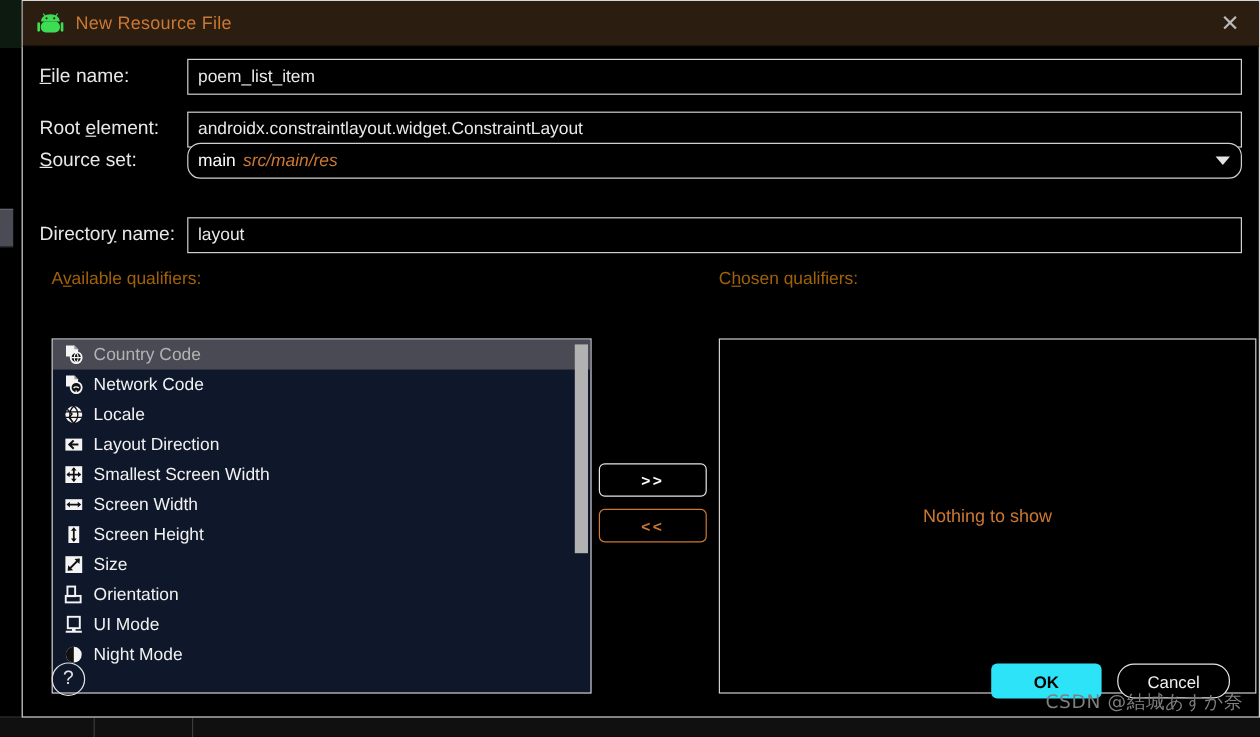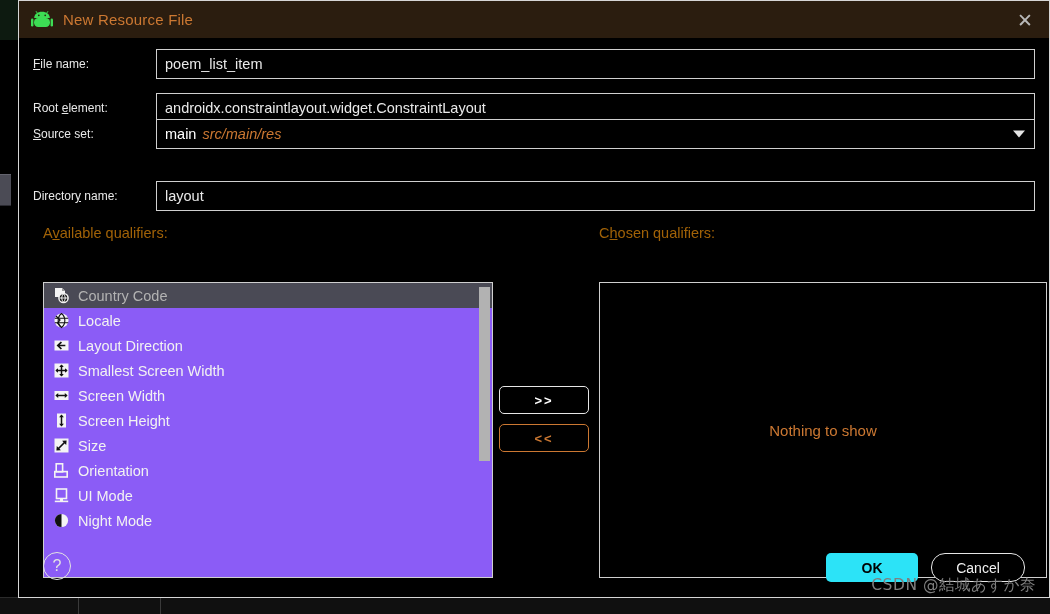--- a/index.html
+++ b/index.html
@@ -53,49 +53,49 @@
   }
 
   
   #dialog-body { flex: 1 1 auto; position: relative; padding: 0 14px; }
 
   .form-row {
     position: absolute; left: 14px; right: 14px; height: 30px;
     display: flex; align-items: center;
   }
   .form-label {
-    width: 123px; color: #e8e8e8; font-size: 12px; flex: 0 0 123px;
+    width: 123px; color: #e8e8e8; font-size: 16px; flex: 0 0 123px;
   }
   .form-label u { text-decoration: underline; text-underline-offset: 1px; }
   .text-field {
     flex: 1 1 auto; height: 30px; background: #000;
     border: 1px solid #d0d0d0; color: #e9e9e9; font-size: 14.5px;
     display: flex; align-items: center; padding: 0 8px;
     font-family: "Liberation Sans", sans-serif; outline: none;
     position: relative;
   }
-  .text-field.combo { padding-right: 48px; }
+  .text-field.combo { padding-right: 48px; border-radius: 11px; }
   .combo-arrow {
     position: absolute; right: 9px; top: 50%; transform: translateY(-50%);
     width: 0; height: 0; border-left: 6px solid transparent;
     border-right: 6px solid transparent; border-top: 7px solid #e4e4e4;
     cursor: pointer;
   }
   .srcset-main { color: #ffffff; }
   .srcset-path { color: #cc7832; font-style: italic; margin-left: 6px; }
 
   
   .section-label {
     position: absolute; color: #a16207; font-size: 14.5px;
   }
   .section-label u { text-decoration: underline; text-underline-offset: 1px; }
 
   #available-list-box {
     position: absolute; left: 24px; top: 243px; width: 450px; height: 296px;
-    background: #8b5cf6; border: 1px solid #cfcfcf; overflow: hidden;
+    background: #0f172a; border: 1px solid #cfcfcf; overflow: hidden;
   }
   #available-list { position: relative; }
   .qual-item {
     height: 25px; display: flex; align-items: center;
     padding-left: 9px; color: #f2f2f2; font-size: 14.5px;
     cursor: pointer; white-space: nowrap;
   }
   .qual-item.selected { background: #4a4a55; color: #b3b3b3; }
   .qual-icon {
     width: 17px; height: 17px; margin-right: 8px; flex: 0 0 17px;
@@ -232,20 +232,31 @@
                 <path d="M9 1 l3 3 h-3 z" fill="#9a9a9a"></path>
                 <circle cx="10.5" cy="11" r="4.6" fill="#111" stroke="#f4f4f4" stroke-width="1.5"></circle>
                 <path d="M6.3 11 h8.4 M10.5 6.6 a7 7 0 0 1 0 8.8 a7 7 0 0 1 0 -8.8" stroke="#f4f4f4" stroke-width="1" fill="none"></path>
               </svg>
             </span>
             <span>Country Code</span>
           </div>
           <div class="qual-item">
             <span class="qual-icon">
               <svg width="17" height="17" viewBox="0 0 17 17">
+                <path d="M2 1 h7 l3 3 v6 h-10 z" fill="#f4f4f4"></path>
+                <path d="M9 1 l3 3 h-3 z" fill="#9a9a9a"></path>
+                <circle cx="10.5" cy="11" r="4.6" fill="#111" stroke="#f4f4f4" stroke-width="1.5"></circle>
+                <path d="M10.5 13.4 v1.8 M8.3 11.3 a3.1 3.1 0 0 1 4.4 0" stroke="#f4f4f4" stroke-width="1.1" fill="none"></path>
+              </svg>
+            </span>
+            <span>Network Code</span>
+          </div>
+          <div class="qual-item">
+            <span class="qual-icon">
+              <svg width="17" height="17" viewBox="0 0 17 17">
                 <circle cx="8.5" cy="8.5" r="7" fill="#f4f4f4"></circle>
                 <path d="M1.8 6.2 h13.4 M1.8 10.8 h13.4 M8.5 1.5 a9 9 0 0 1 0 14 a9 9 0 0 1 0 -14" stroke="#111" stroke-width="1.1" fill="none"></path>
                 <path d="M3 4 l4 4 l-2.5 3 l3 3.5" stroke="#111" stroke-width="1.2" fill="none"></path>
               </svg>
             </span>
             <span>Locale</span>
           </div>
           <div class="qual-item">
             <span class="qual-icon">
               <svg width="17" height="17" viewBox="0 0 17 17">

